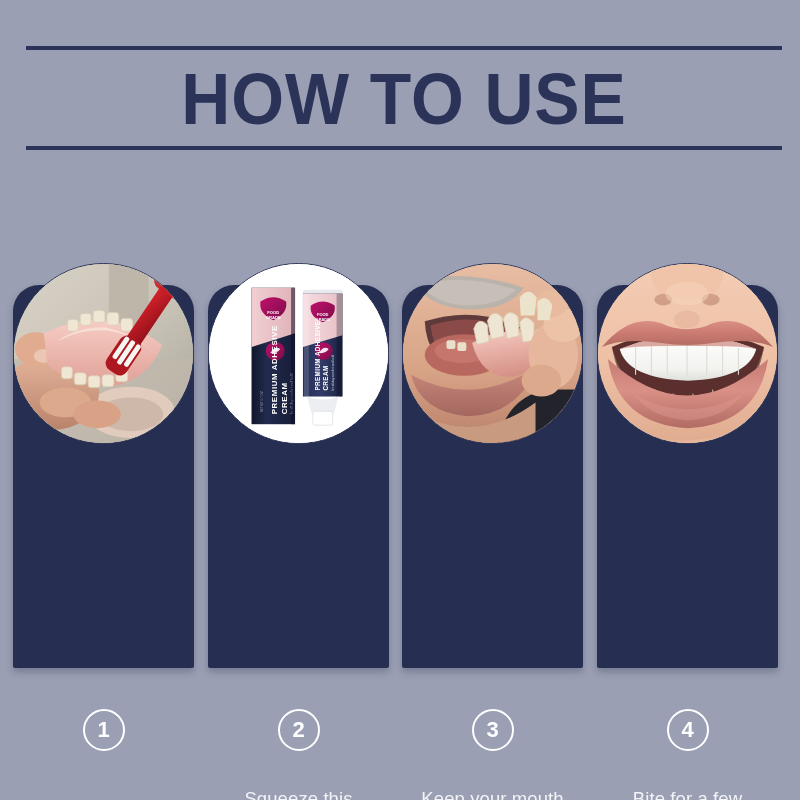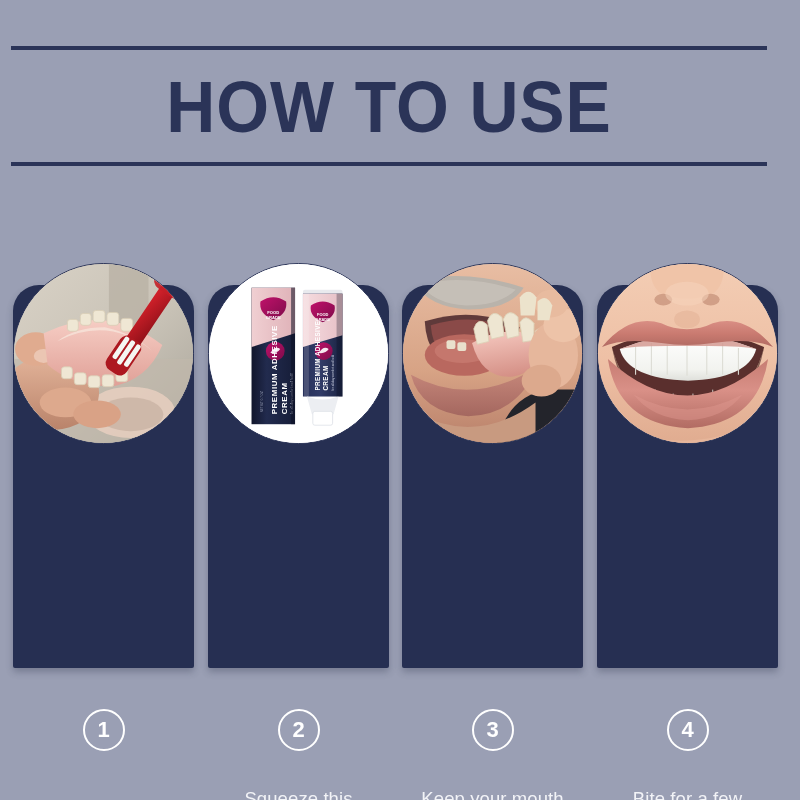--- a/index.html
+++ b/index.html
@@ -11,24 +11,24 @@
     height: 800px;
     background: #9a9fb4;
     font-family: "Liberation Sans", sans-serif;
     overflow: hidden;
     position: relative;
   }
 
   
   .header {
     position: absolute;
-    left: 11px;
+    left: 26px;
     top: 46px;
     width: 756px;
-    height: 120px;
+    height: 104px;
   }
   .rule {
     position: absolute;
     left: 0;
     width: 100%;
     height: 4px;
     background: #2b3458;
   }
   .rule-top  { top: 0; }
   .rule-bot  { bottom: 0; }

